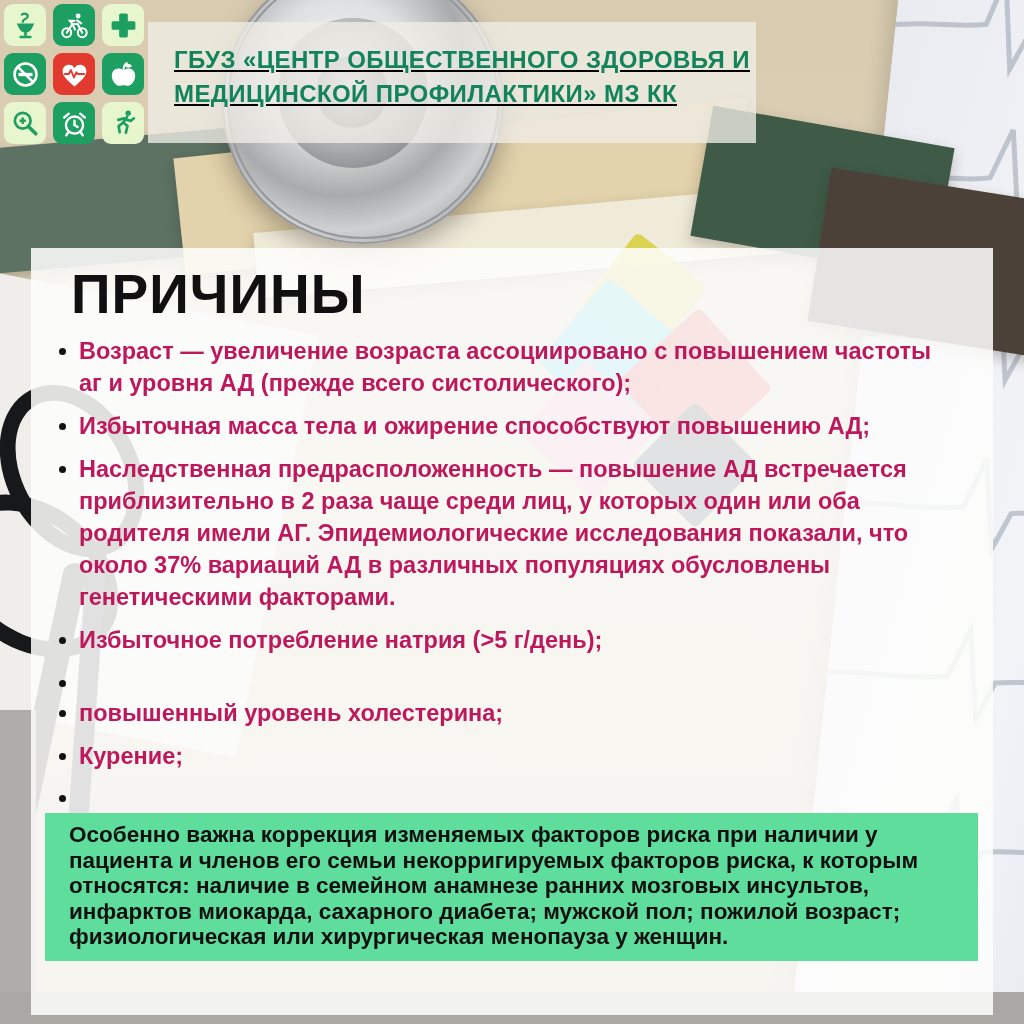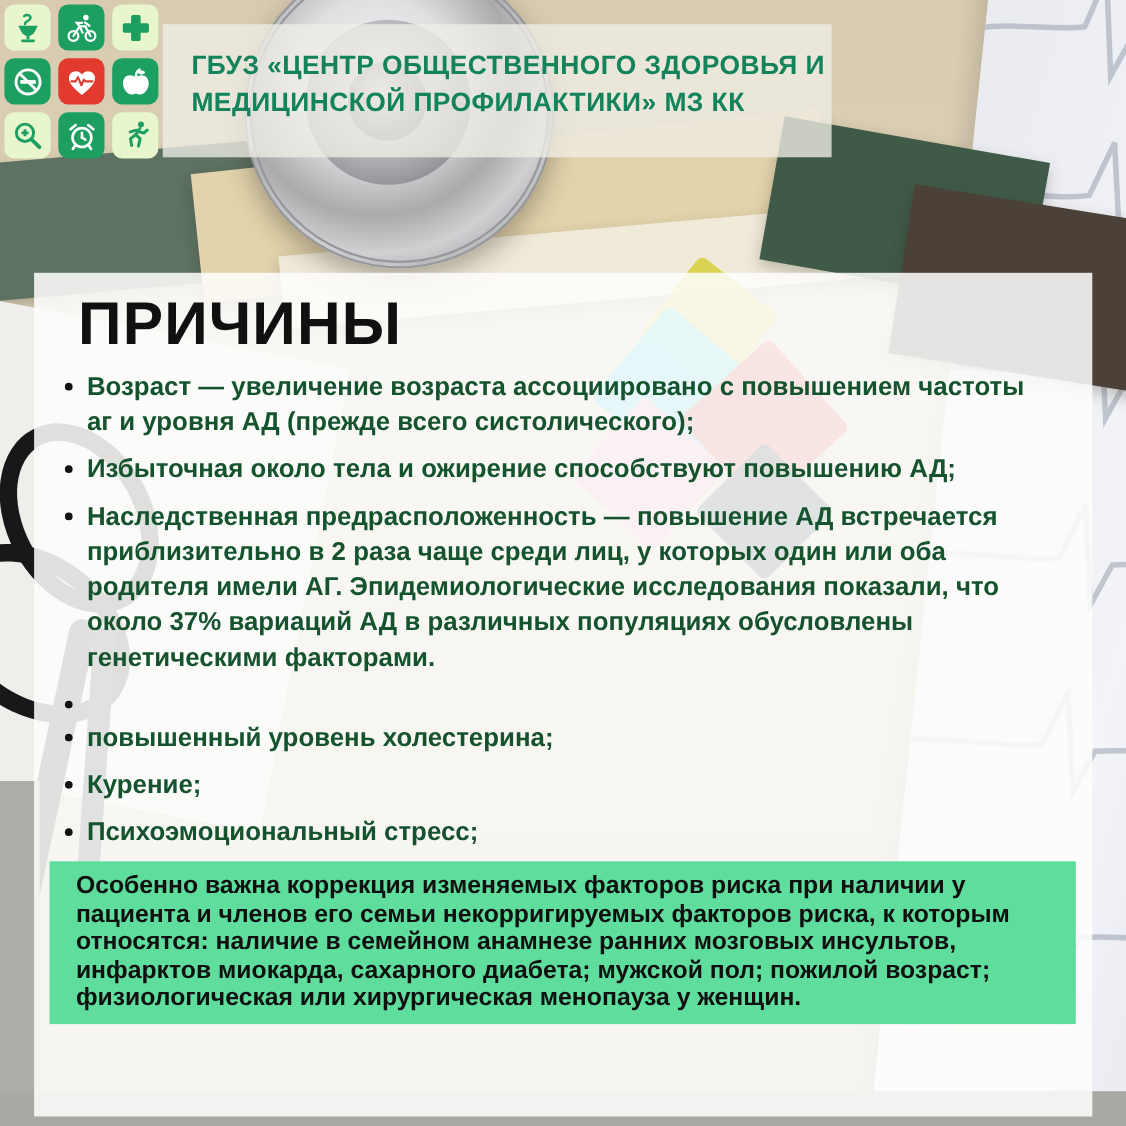--- a/index.html
+++ b/index.html
@@ -43,30 +43,30 @@
 
   
   .logo-grid{left:4px;top:4px;display:grid;grid-template-columns:repeat(3,42px);grid-auto-rows:42px;gap:7px;z-index:6;}
   .tile{border-radius:9px;display:flex;align-items:center;justify-content:center;}
   .tile svg{width:31px;height:31px;display:block;}
   .tile-light{background:#e7f6cd;}
   .tile-green{background:#1d9f62;}
   .tile-red{background:#e23a2e;}
 
   
-  .header-band{left:148px;top:22px;width:608px;height:121px;background:rgba(239,237,230,0.78);z-index:5;}
+  .header-band{left:148px;top:22px;width:608px;height:121px;background:rgba(239,237,230,0.78);z-index:5;text-decoration:underline;}
   .header-band h1{margin:21px 0 0 26px;width:690px;font-size:24px;line-height:1.42;font-weight:700;
                   color:#12835a;letter-spacing:.4px;}
 
   
   .card{left:31px;top:248px;width:962px;height:767px;background:rgba(253,253,251,0.87);z-index:10;box-sizing:border-box;}
   .card h2{margin:14px 2px 10px 40px;font-size:55px;font-weight:800;color:#101010;letter-spacing:1px;}
   .causes{list-style:none;margin:0 34px 0 28px;padding:0;}
   .causes li{display:flex;gap:13px;margin-bottom:11px;font-size:23.5px;line-height:1.36;
-             font-weight:600;color:#14532d;}
+             font-weight:600;color:#be185d;}
   .causes .dot{flex:none;width:7px;height:7px;border-radius:50%;background:#111;margin-top:12px;}
   .causes p{margin:0;}
   .causes b{font-weight:800;}
   .note{margin:10px 15px 0 14px;background:#5edd9c;padding:9px 20px 11px 24px;}
   .note p{margin:0;font-size:22.5px;line-height:25.5px;font-weight:600;color:#101010;}
 </style>
 </head>
 <body>
 
 <div class="stage">
@@ -199,40 +199,43 @@
 
   <div class="abs card">
     <h2>ПРИЧИНЫ</h2>
     <ul class="causes">
       <li>
           <span class="dot"></span>
           <p><b>Возраст</b><span> — увеличение возраста ассоциировано с повышением частоты аг и уровня АД (прежде всего систолического);</span></p>
         </li>
       <li>
           <span class="dot"></span>
-          <p><b>Избыточная около тела и ожирение</b><span> способствуют повышению АД;</span></p>
+          <p><b>Избыточная масса тела и ожирение</b><span> способствуют повышению АД;</span></p>
         </li>
       <li>
           <span class="dot"></span>
           <p><b>Наследственная предрасположенность</b><span> — повышение АД встречается приблизительно в 2 раза чаще среди лиц, у которых один или оба родителя имели АГ. Эпидемиологические исследования показали, что около 37% вариаций АД в различных популяциях обусловлены генетическими факторами.</span></p>
         </li>
       <li>
           <span class="dot"></span>
+          <p><b>Избыточное потребление натрия</b><span> (&gt;5 г/день);</span></p>
+        </li>
+      <li>
+          <span class="dot"></span>
         </li>
       <li>
           <span class="dot"></span>
           <p><b>повышенный уровень холестерина;</b><span></span></p>
         </li>
       <li>
           <span class="dot"></span>
           <p><b>Курение;</b><span></span></p>
         </li>
       <li>
           <span class="dot"></span>
-          <p><b>Психоэмоциональный стресс;</b><span></span></p>
         </li>
     </ul>
     <div class="note">
       <p>Особенно важна коррекция изменяемых факторов риска при наличии у пациента и членов его семьи некорригируемых факторов риска, к которым относятся: наличие в семейном анамнезе ранних мозговых инсультов, инфарктов миокарда, сахарного диабета; мужской пол; пожилой возраст; физиологическая или хирургическая менопауза у женщин.</p>
     </div>
   </div>
 
 </div>
 
 </body></html>

